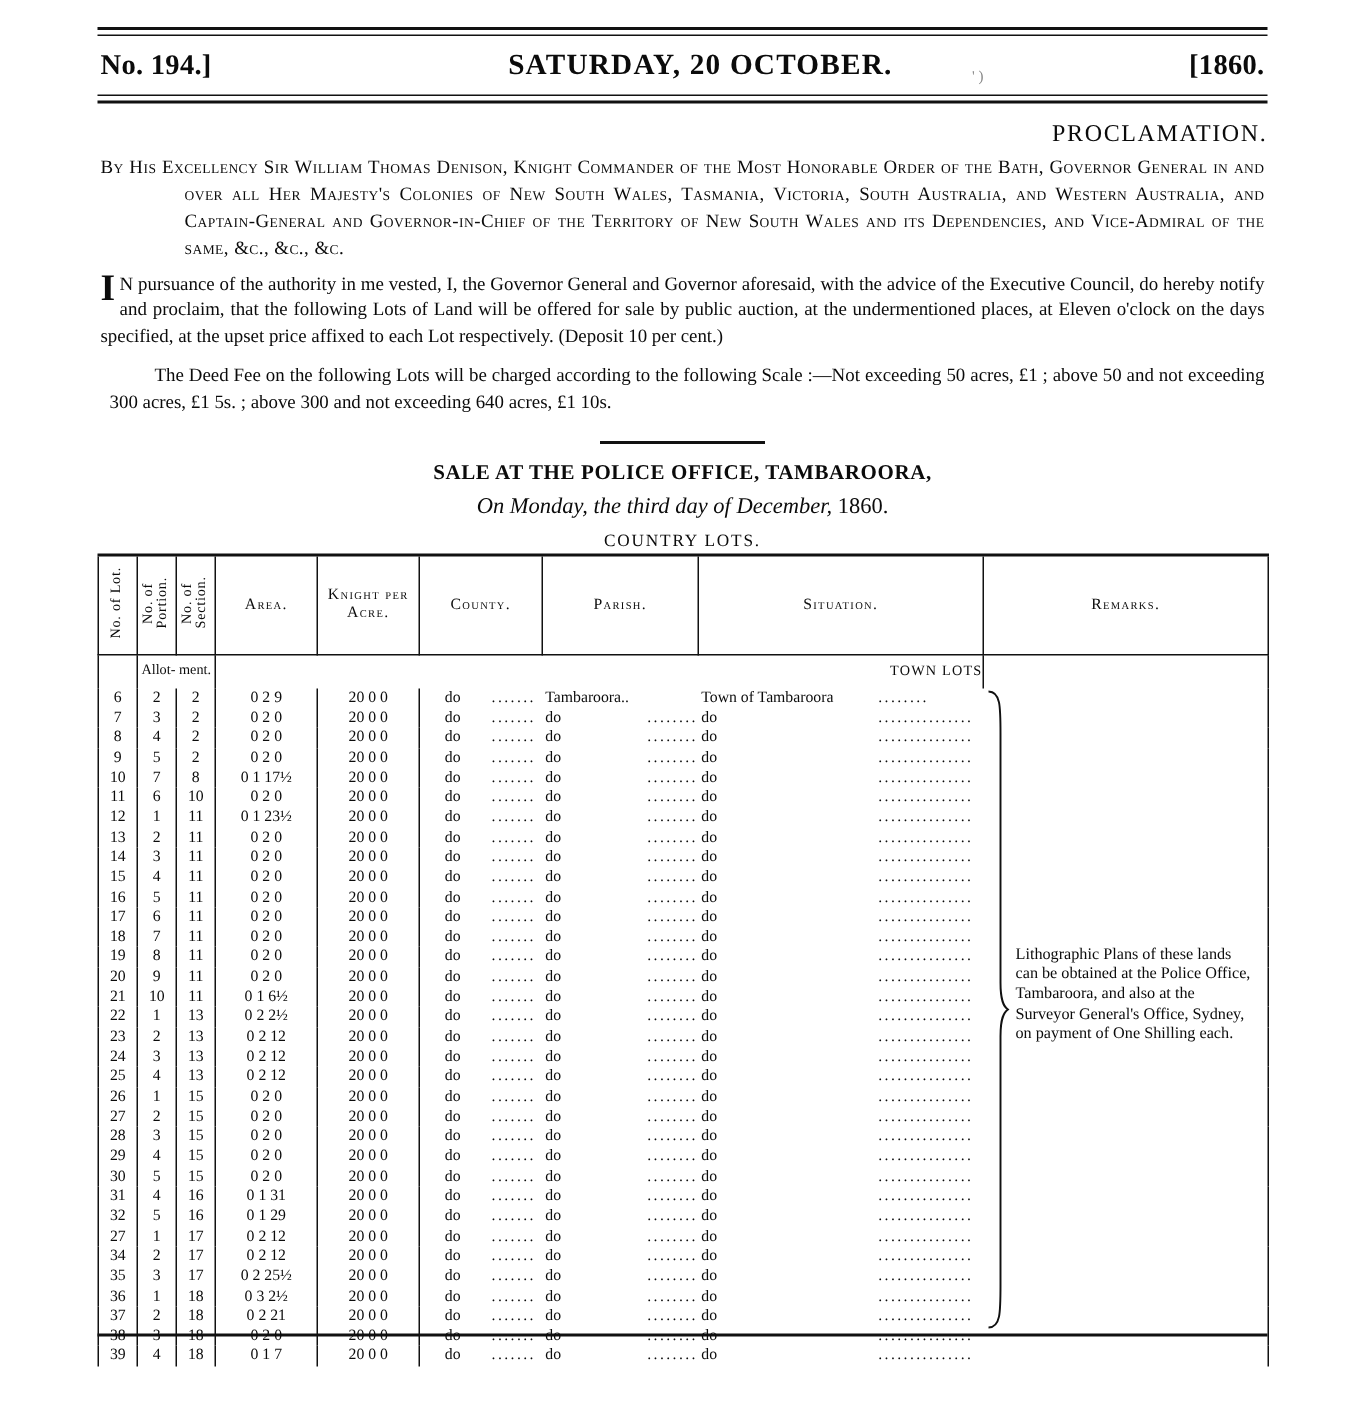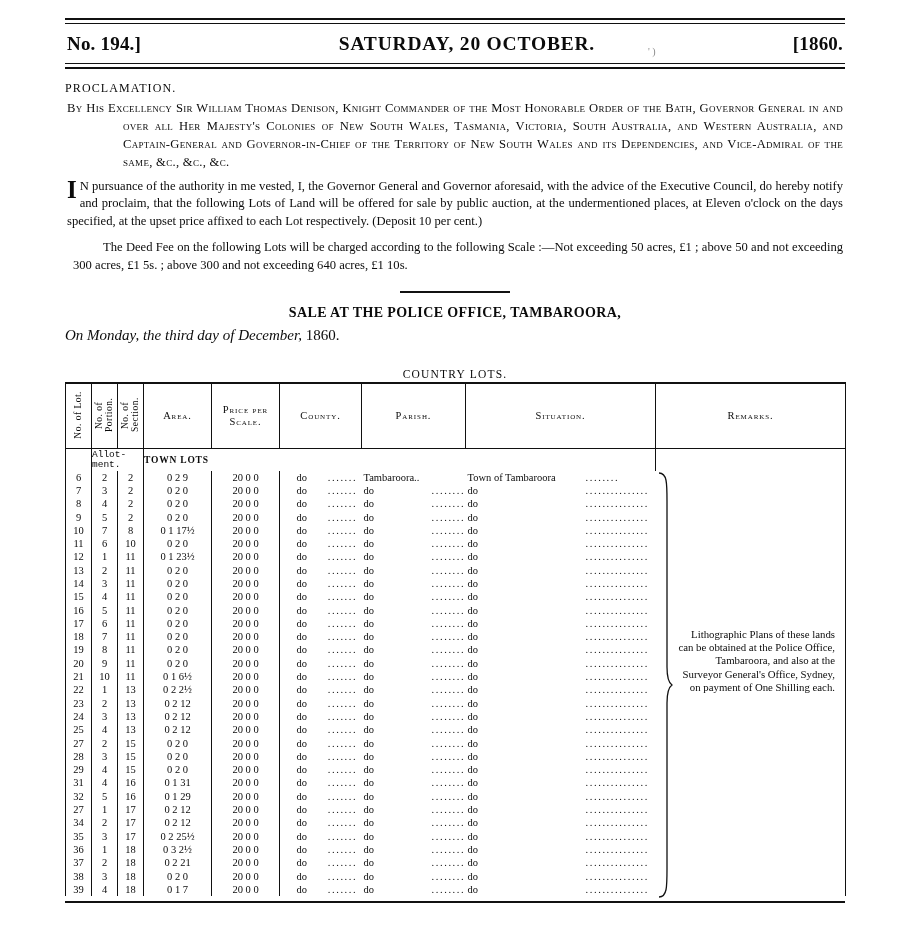--- a/index.html
+++ b/index.html
@@ -48,22 +48,22 @@
     letter-spacing: 0.2px;
   }
   .masthead .center {
     font-size: 19.5px;
     letter-spacing: 0.8px;
   }
   .masthead .left, .masthead .right {
     font-size: 19px;
   }
   .proclamation {
-    text-align: left;
-    font-size: 12px;
+    text-align: right;
+    font-size: 16px;
     letter-spacing: 1.1px;
     margin-top: 12px;
     margin-bottom: 4px;
   }
   .para {
     font-size: 12.6px;
     line-height: 1.42;
     text-align: justify;
     margin: 0 2px 2px 2px;
   }
@@ -103,24 +103,24 @@
     margin: 16px auto 12px auto;
   }
   .sale-title {
     text-align: center;
     font-size: 14px;
     font-weight: bold;
     letter-spacing: 0.4px;
     margin-bottom: 6px;
   }
   .sale-sub {
-    text-align: left;
+    text-align: center;
     font-size: 15px;
     font-style: italic;
-    margin-bottom: 24px;
+    margin-bottom: 8px;
   }
   .sale-sub .roman { font-style: normal; }
   .country-lots {
     text-align: center;
     font-size: 11.5px;
     letter-spacing: 1.2px;
     margin-bottom: 2px;
   }
 
   
@@ -168,28 +168,27 @@
   }
 
   .allot-row td {
     border-top: none;
     border-bottom: none;
     font-size: 9.5px;
     height: 22px;
     padding-top: 2px;
   }
   .allot-label {
-    text-align: left;
+    text-align: center;
     line-height: 1.0;
     font-size: 9px;
-    font-family: Liberation Mono, monospace;
   }
   .townlots {
-    text-align: left;
-    font-weight: bold;
+    text-align: right;
+    font-weight: normal;
     font-size: 11.5px;
     letter-spacing: 0.8px;
   }
 
   
   .grid-holder {
     position: relative;
     height: 430px;
   }
   table.data {
@@ -212,25 +211,25 @@
   .noborder-l { border-left: none !important; }
   .noborder-r { border-right: none !important; }
   .dots { letter-spacing: 1.6px; }
   .bottom-rule {
     border-top: 2px solid #111;
     width: 780px;
   }
   .remarks-note {
     position: absolute;
     left: 612px;
-    top: 157px;
+    top: 171px;
     width: 158px;
     font-size: 10.8px;
     line-height: 1.24;
-    text-align: right;
+    text-align: left;
   }
   .brace {
     position: absolute;
     left: 592px;
     top: 0px;
     width: 16px;
     height: 428px;
     font-size: 11px;
     color: #111;
   }
@@ -292,21 +291,21 @@
           <col style="width:104px">
           <col style="width:190px">
           <col style="width:190px">
         </colgroup>
         <tbody>
             <tr class="head-row">
           <th><span class="vert">No. of Lot.</span></th>
           <th><span class="vert">No. of Portion.</span></th>
           <th><span class="vert">No. of Section.</span></th>
           <th><span class="hdr-sc">Area.</span></th>
-          <th><span class="hdr-sc two-line">Price per Scale.</span></th>
+          <th><span class="hdr-sc two-line">Knight per Acre.</span></th>
           <th><span class="hdr-sc">County.</span></th>
           <th><span class="hdr-sc">Parish.</span></th>
           <th><span class="hdr-sc">Situation.</span></th>
           <th><span class="hdr-sc">Remarks.</span></th>
         </tr>
         <tr class="allot-row">
           <td></td>
           <td class="allot-label" colspan="2">Allot- ment.</td>
           <td class="townlots" colspan="5">TOWN LOTS</td>
           <td></td>
@@ -605,20 +604,34 @@
                 <td class="c">20  0  0</td>
                 <td class="c noborder-r">do</td>
                 <td class="c dots noborder-l noborder-r">.......</td>
                 <td class="l noborder-l noborder-r">do</td>
                 <td class="l dots noborder-l noborder-r">........</td>
                 <td class="l noborder-l noborder-r">do</td>
                 <td class="l dots noborder-l noborder-r">...............</td>
                 <td class="l noborder-l"></td>
               </tr>
               <tr>
+                <td class="c">26</td>
+                <td class="c">1</td>
+                <td class="c">15</td>
+                <td class="c">0  2  0</td>
+                <td class="c">20  0  0</td>
+                <td class="c noborder-r">do</td>
+                <td class="c dots noborder-l noborder-r">.......</td>
+                <td class="l noborder-l noborder-r">do</td>
+                <td class="l dots noborder-l noborder-r">........</td>
+                <td class="l noborder-l noborder-r">do</td>
+                <td class="l dots noborder-l noborder-r">...............</td>
+                <td class="l noborder-l"></td>
+              </tr>
+              <tr>
                 <td class="c">27</td>
                 <td class="c">2</td>
                 <td class="c">15</td>
                 <td class="c">0  2  0</td>
                 <td class="c">20  0  0</td>
                 <td class="c noborder-r">do</td>
                 <td class="c dots noborder-l noborder-r">.......</td>
                 <td class="l noborder-l noborder-r">do</td>
                 <td class="l dots noborder-l noborder-r">........</td>
                 <td class="l noborder-l noborder-r">do</td>
@@ -635,20 +648,34 @@
                 <td class="c dots noborder-l noborder-r">.......</td>
                 <td class="l noborder-l noborder-r">do</td>
                 <td class="l dots noborder-l noborder-r">........</td>
                 <td class="l noborder-l noborder-r">do</td>
                 <td class="l dots noborder-l noborder-r">...............</td>
                 <td class="l noborder-l"></td>
               </tr>
               <tr>
                 <td class="c">29</td>
                 <td class="c">4</td>
+                <td class="c">15</td>
+                <td class="c">0  2  0</td>
+                <td class="c">20  0  0</td>
+                <td class="c noborder-r">do</td>
+                <td class="c dots noborder-l noborder-r">.......</td>
+                <td class="l noborder-l noborder-r">do</td>
+                <td class="l dots noborder-l noborder-r">........</td>
+                <td class="l noborder-l noborder-r">do</td>
+                <td class="l dots noborder-l noborder-r">...............</td>
+                <td class="l noborder-l"></td>
+              </tr>
+              <tr>
+                <td class="c">30</td>
+                <td class="c">5</td>
                 <td class="c">15</td>
                 <td class="c">0  2  0</td>
                 <td class="c">20  0  0</td>
                 <td class="c noborder-r">do</td>
                 <td class="c dots noborder-l noborder-r">.......</td>
                 <td class="l noborder-l noborder-r">do</td>
                 <td class="l dots noborder-l noborder-r">........</td>
                 <td class="l noborder-l noborder-r">do</td>
                 <td class="l dots noborder-l noborder-r">...............</td>
                 <td class="l noborder-l"></td>

